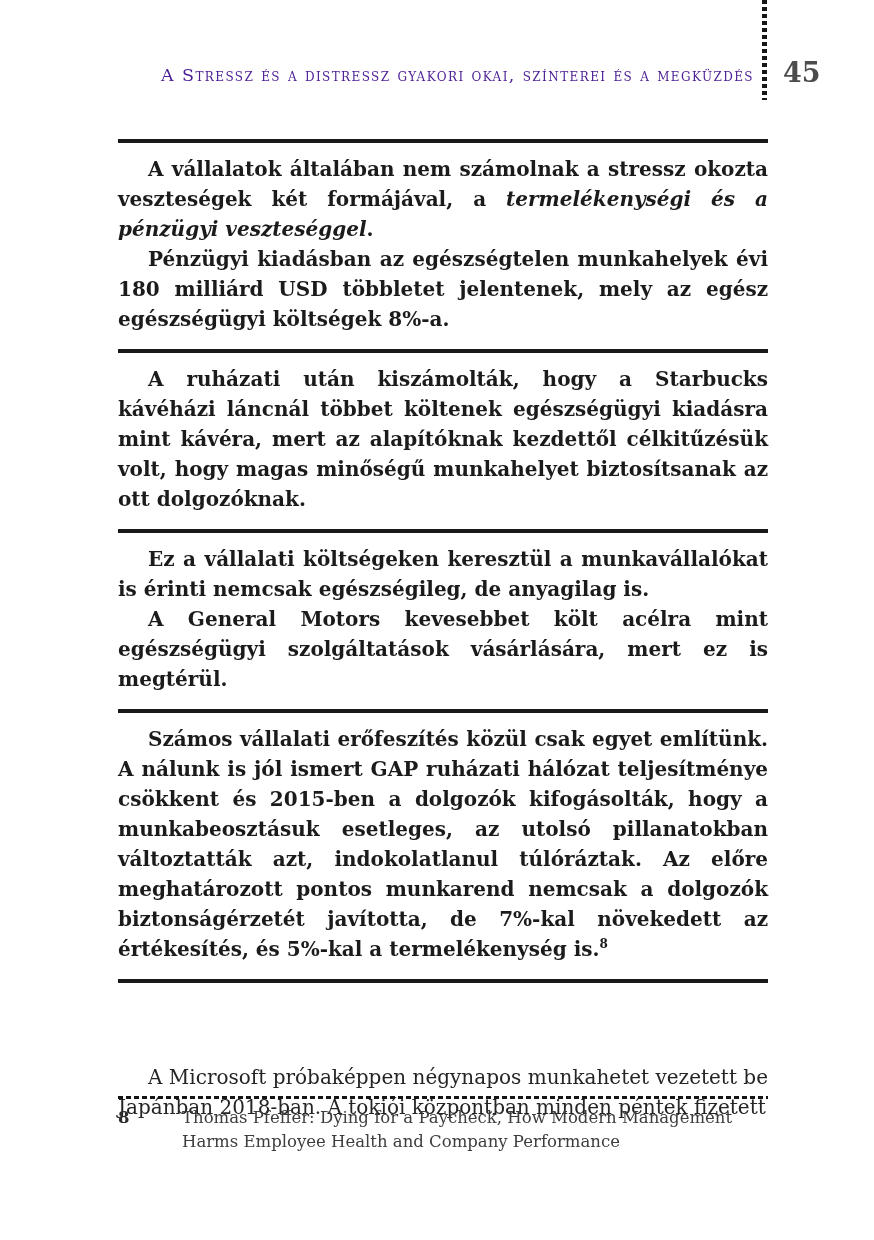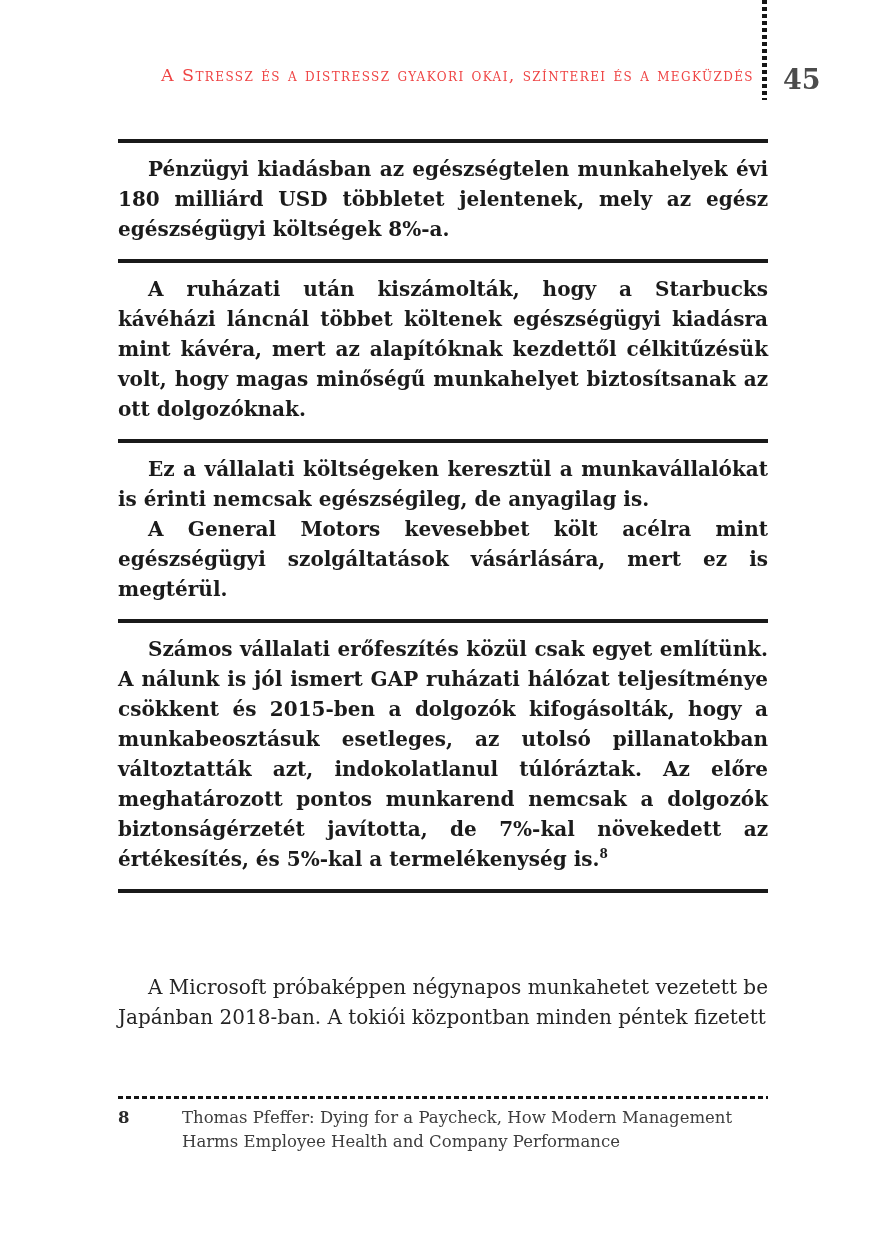--- a/index.html
+++ b/index.html
@@ -13,25 +13,25 @@
   }
   
   .edge-dots {
     position: absolute; top: 0; left: 762px; width: 5px; height: 100px;
     background: repeating-linear-gradient(to bottom, #161616 0 4px, transparent 4px 7px);
   }
   .running-head {
     position: absolute; top: 64px; left: 108px; width: 646px;
     text-align: right;
     font-variant: small-caps; letter-spacing: 1.4px;
-    font-size: 17.5px; line-height: 22px; color: #ef4444;
+    font-size: 17.5px; line-height: 22px; color: #4c1d95;
     white-space: nowrap;
   }
   .page-number {
-    position: absolute; top: 64px; left: 783px;
+    position: absolute; top: 57px; left: 783px;
     font-size: 27px; font-weight: bold; color: #4c4c4c;
   }
   .content { position: absolute; left: 118px; top: 139px; width: 650px; }
   .rule { height: 4px; background: #191919; }
   .section { padding: 11px 0 15px 0; }
   .section p {
     margin: 0; text-indent: 30px; text-align: justify;
     font-size: 20px; line-height: 30px; color: #1b1b1b; font-weight: bold;
   }
   .section.regular { padding-top: 42px; }
@@ -61,20 +61,21 @@
   <div class="edge-dots"></div>
 
   <div class="running-head">A Stressz és a distressz gyakori okai, színterei és a megküzdés</div>
 
   <div class="page-number">45</div>
 
   <div class="content">
     <div id="sections">
         <div class="rule"></div>
         <div class="section">
+          <p><span>A vállalatok általában nem számolnak a stressz okozta veszteségek két formájával, a </span><em>termelékenységi és a pénzügyi veszteséggel</em><span>.</span></p>
           <p><span>Pénzügyi kiadásban az egészségtelen munkahelyek évi 180 milliárd USD többletet jelentenek, mely az egész egészségügyi költségek 8%-a.</span></p>
         </div>
         <div class="rule"></div>
         <div class="section">
           <p><span>A ruházati után kiszámolták, hogy a Starbucks kávéházi láncnál többet költenek egészségügyi kiadásra mint kávéra, mert az alapítóknak kezdettől célkitűzésük volt, hogy magas minőségű munkahelyet biztosítsanak az ott dolgozóknak.</span></p>
         </div>
         <div class="rule"></div>
         <div class="section">
           <p><span>Ez a vállalati költségeken keresztül a munkavállalókat is érinti nemcsak egészségileg, de anyagilag is.</span></p>
           <p><span>A General Motors kevesebbet költ acélra mint egészségügyi szolgáltatások vásárlására, mert ez is megtérül.</span></p>

